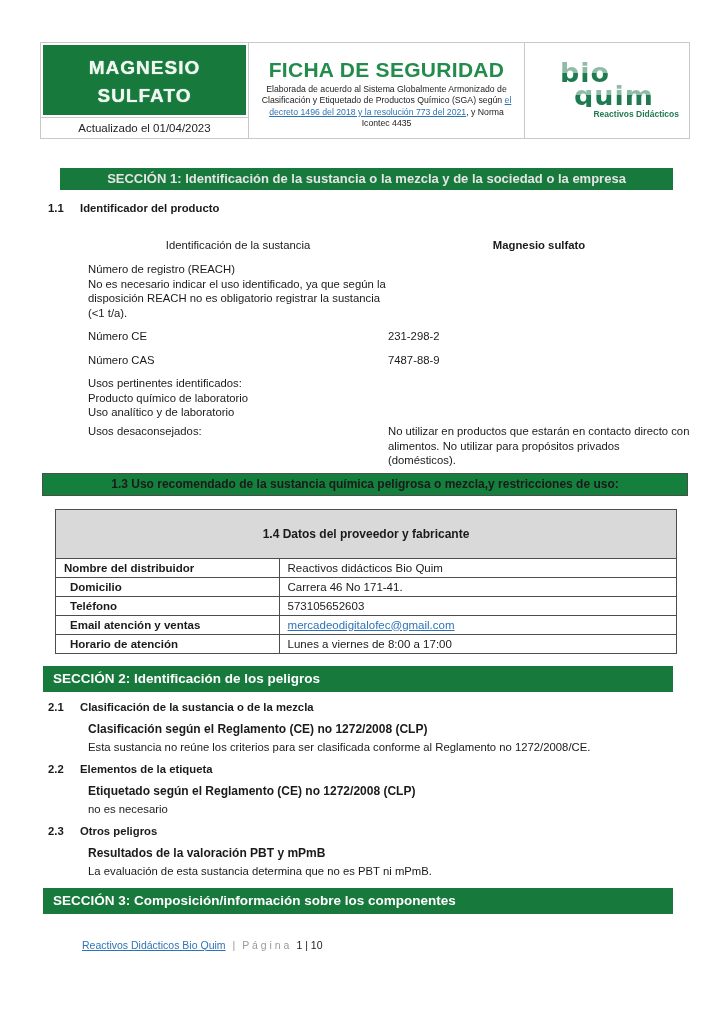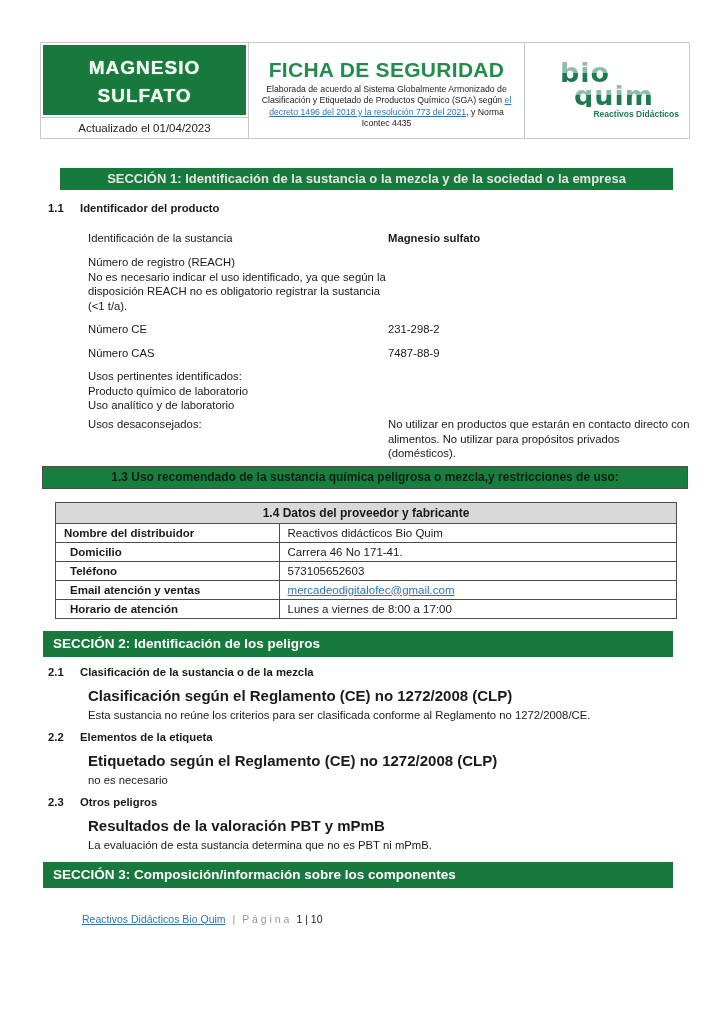--- a/index.html
+++ b/index.html
@@ -52,21 +52,21 @@
   
   .nrow{display:flex;font-size:11.3px;font-weight:bold;}
   .nrow .num{width:40px;padding-left:8px;box-sizing:border-box;flex:none;}
   .nrow .ntitle{flex:1;}
   .crow{display:flex;margin-left:48px;font-size:11.3px;line-height:1.28;}
   .crow .lbl{width:300px;flex:none;}
   .crow .val{width:302px;flex:none;}
   .pre{white-space:pre-line;}
   .bold{font-weight:bold;}
   .h11{margin-top:12px;}
-  .crow1{margin-top:17px;}
+  .crow1{margin-top:24px;text-align:center;}
   .crow2{margin-top:10px;flex-direction:column;}
   .crow3{margin-top:9px;}
   .crow4{margin-top:9px;}
   .h12{margin-top:9px;}
   .crow5{margin-top:9px;flex-direction:column;}
   .crow6{margin-top:5px;}
   
   .box13{
     margin-top:5px;margin-left:2px;width:646px;box-sizing:border-box;
     border:1px solid #4d4d4d;background:#15803d;
@@ -76,25 +76,25 @@
     margin-top:5px;margin-left:2px;width:646px;box-sizing:border-box;
     border:1px solid #4d4d4d;background:#ffffff;
     font-size:11.3px;line-height:20px;height:22px;padding-left:5px;
   }
   
   .tbl14{
     margin-top:13px;margin-left:15px;width:622px;
     border-collapse:collapse;font-size:11.5px;
   }
   .tbl14 th,.tbl14 td{border:1px solid #4d4d4d;padding:3px 8px;}
-  .tbl14 th{background:#D9D9D9;text-align:center;font-size:12px;padding:3px;}
+  .tbl14 th{background:#D9D9D9;text-align:center;font-size:12px;padding:17px;}
   .tbl14 td.l{width:36%;font-weight:bold;}
   .tbl14 tr.indent td.l{padding-left:14px;}
   
-  .sub-bold{margin-left:48px;margin-top:9px;font-size:15px;font-weight:bold;}
+  .sub-bold{margin-left:48px;margin-top:9px;font-size:12px;font-weight:bold;}
   .sub-text{margin-left:48px;margin-top:5px;font-size:11.3px;}
   .h2x{margin-top:10px;}
   .h21{margin-top:9px;}
   
   .footer{margin-top:25px;margin-left:42px;font-size:10.5px;display:flex;align-items:baseline;gap:7px;}
   .f-sep{color:#9a9a9a;}
   .f-pagina{color:#9a9a9a;}
   .f-num{color:#222;}
 </style>
 </head>

